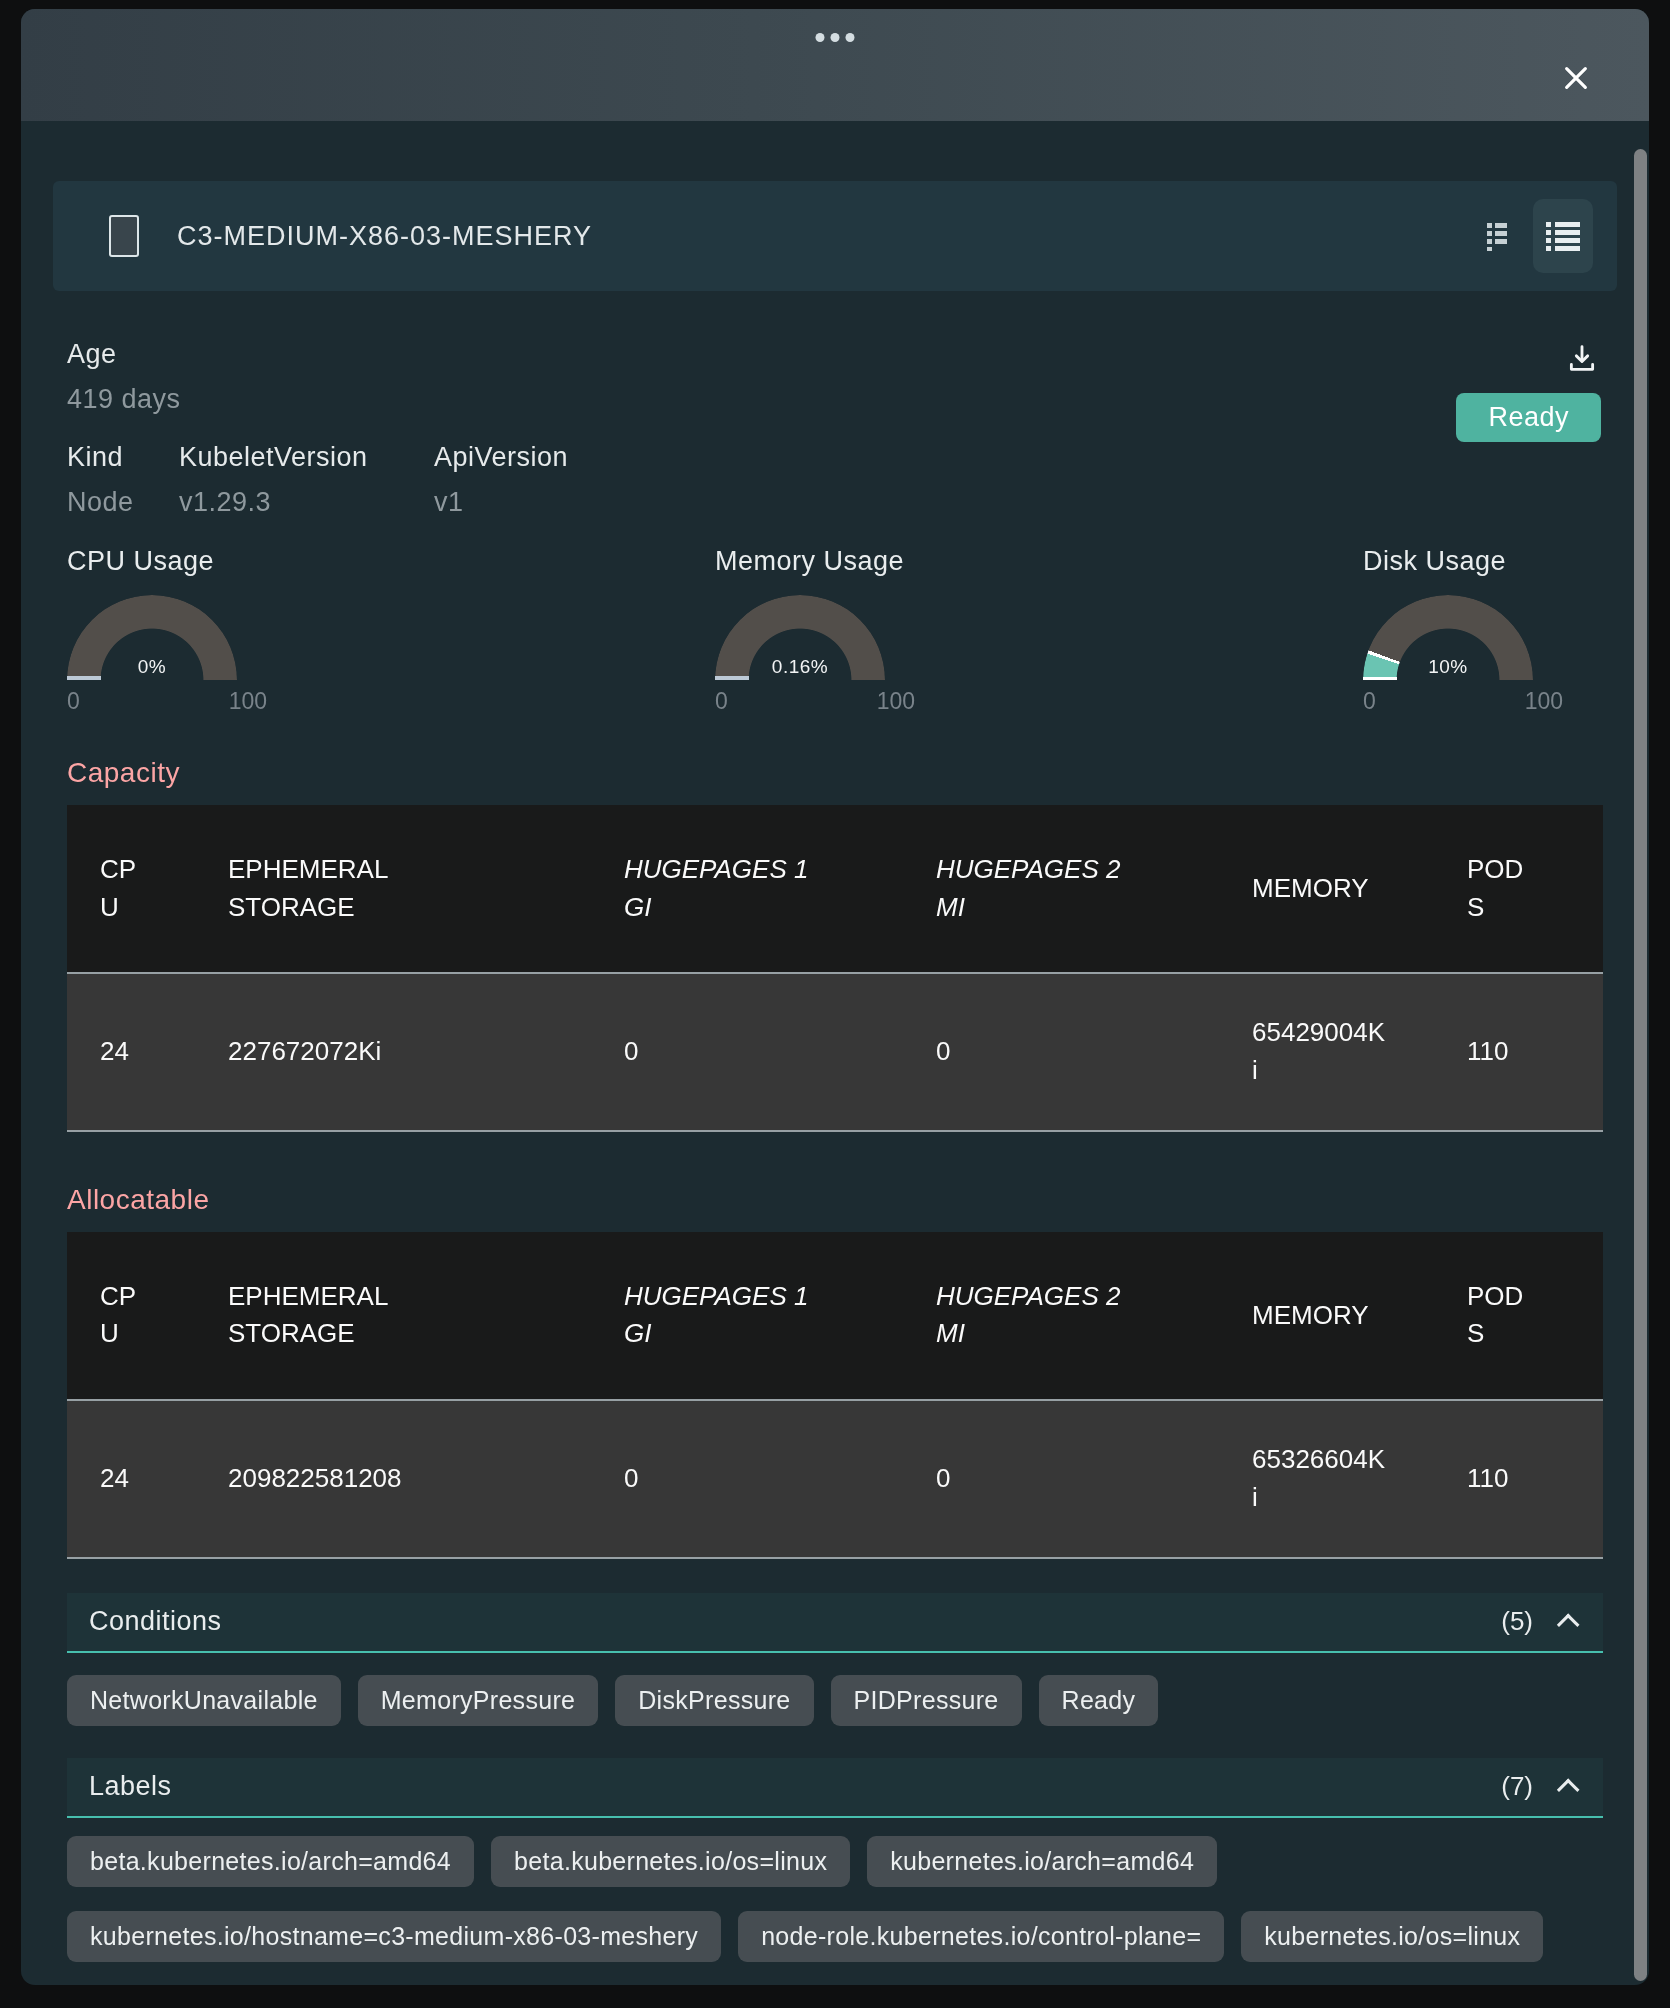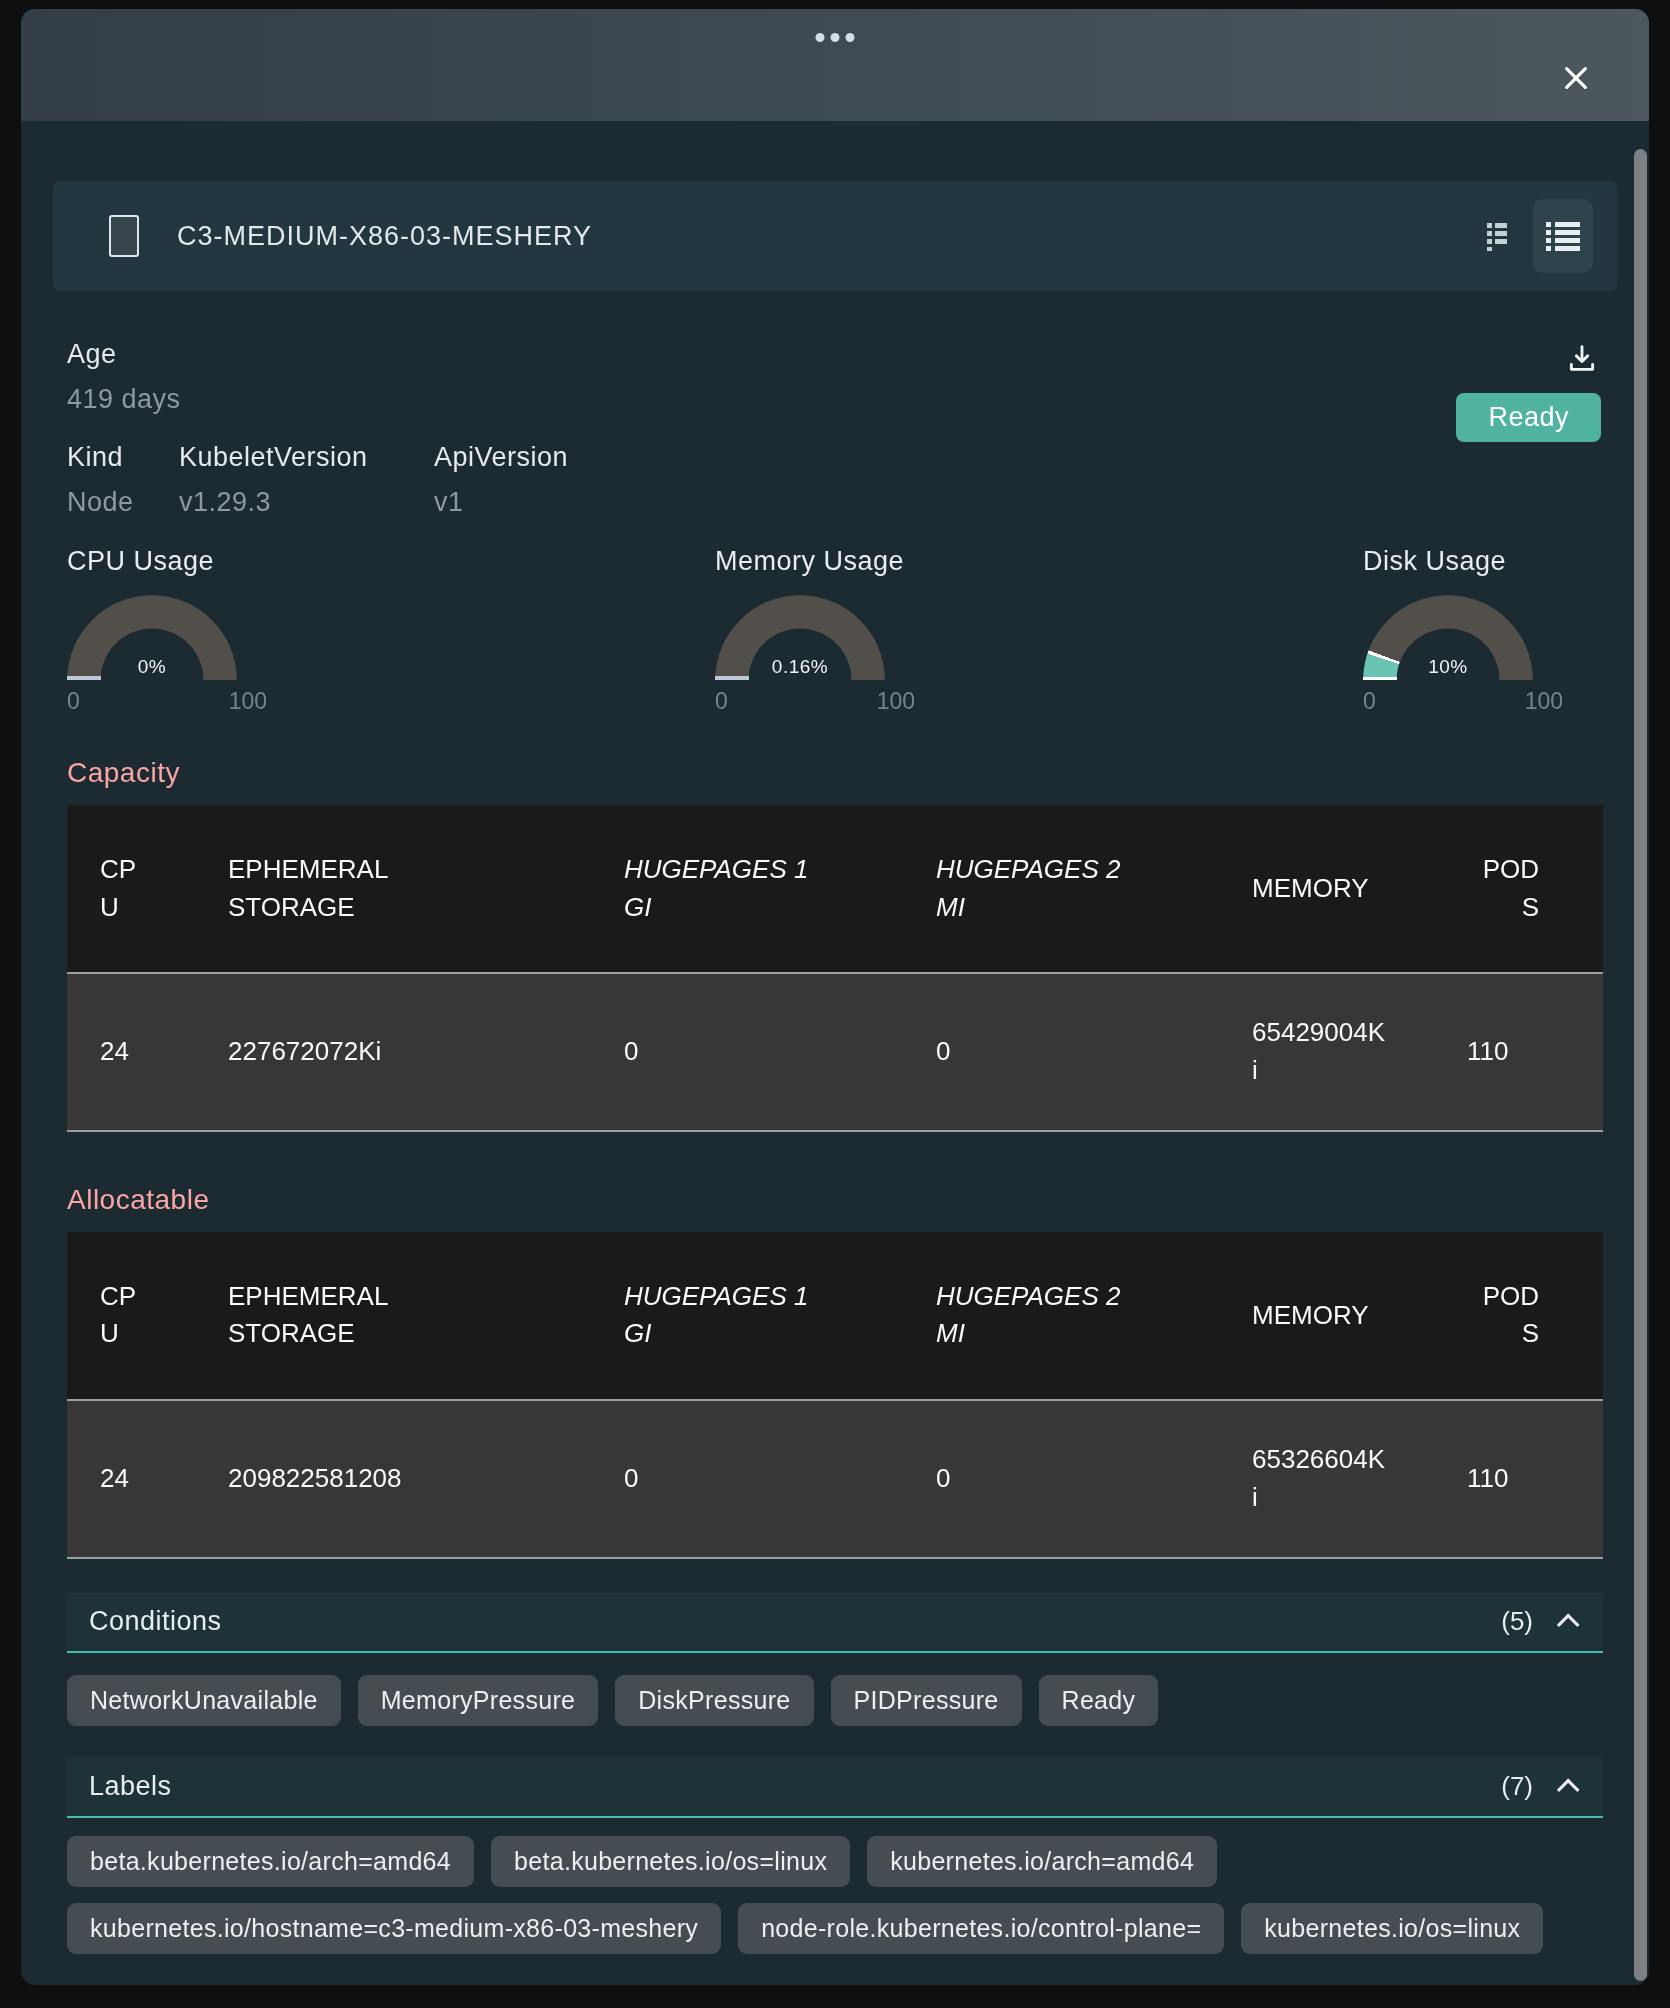--- a/index.html
+++ b/index.html
@@ -55,30 +55,30 @@
   .k-table th:nth-child(1), .k-table td:nth-child(1) { width:128px; }
   .k-table th:nth-child(2), .k-table td:nth-child(2) { width:396px; }
   .k-table th:nth-child(3), .k-table td:nth-child(3) { width:312px; }
   .k-table th:nth-child(4), .k-table td:nth-child(4) { width:316px; }
   .k-table th:nth-child(5), .k-table td:nth-child(5) { width:215px; }
   .k-table th, .k-table td { line-height:1.45; }
   .k-table th span, .k-table td span { display:inline-block; }
   .k-table th:nth-child(1) span { max-width:52px; word-break:break-all; }
   .k-table th:nth-child(2) span { max-width:270px; }
   .k-table th:nth-child(3) span, .k-table th:nth-child(4) span { max-width:205px;font-style:italic; }
-  .k-table th:nth-child(6) span { max-width:72px; word-break:break-all;text-align:right; }
+  .k-table th:nth-child(6) span { max-width:72px; word-break:break-all; }
   .k-table td:nth-child(5) span { max-width:138px; word-break:break-all; }
 
   
   .acc-bar { margin-top:34px; height:60px; background:#1e3338; border-bottom:2px solid #47bfae; display:flex; align-items:center; padding:0 24px 0 22px; cursor:pointer; }
   .acc-bar .acc-title { color:#e9edee; font-size:27px; letter-spacing:.5px; }
   .acc-right { margin-left:auto; display:flex; align-items:center; gap:30px; }
   .acc-count { color:#e9edee; font-size:26px; }
   .chevron-up { width:16px; height:16px; border-left:3px solid #e9edee; border-top:3px solid #e9edee; transform:rotate(45deg) translateY(4px); }
-  .chips { display:flex; flex-wrap:wrap; gap:16px 17px; margin-top:22px; }
+  .chips { display:flex; flex-wrap:wrap; gap:24px 17px; margin-top:22px; }
   .chips .chip { background:#464d52; color:#eceff0; border-radius:9px; padding:11px 23px; font-size:25px; letter-spacing:.3px; cursor:pointer; white-space:nowrap; }
   .chips.labels { margin-top:18px; }
   .chips-gap { margin-top:32px; }
 
   
   .scroll-thumb { position:absolute; right:2px; top:140px; bottom:4px; width:13px; background:#7e8183; border-radius:7px; }
 </style>
 </head>
 <body>
 

